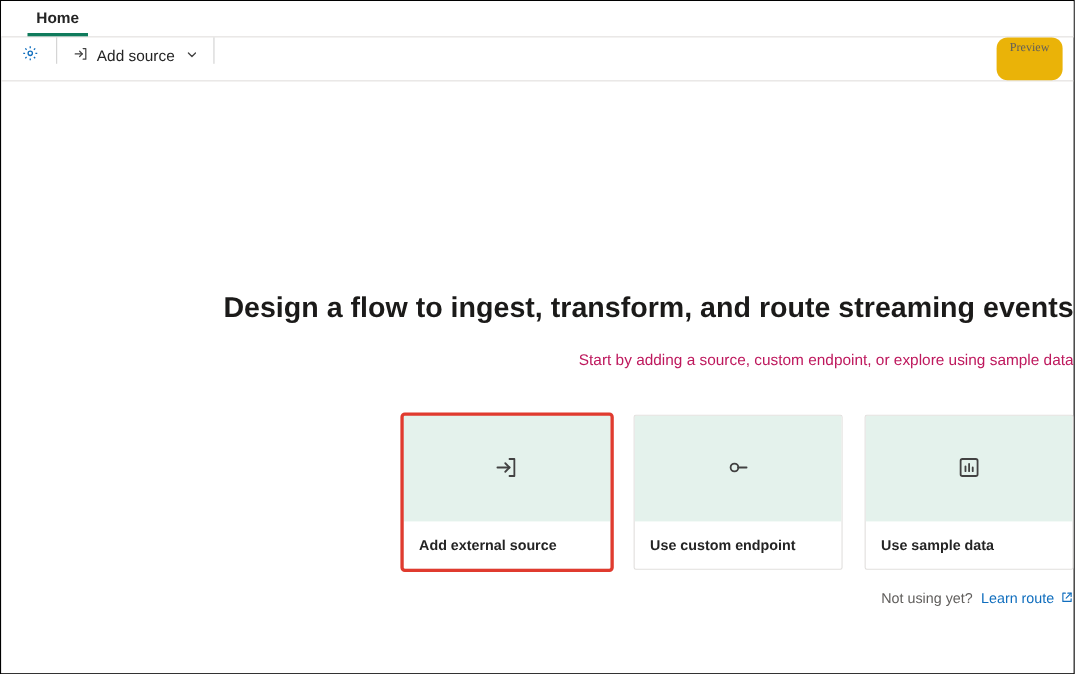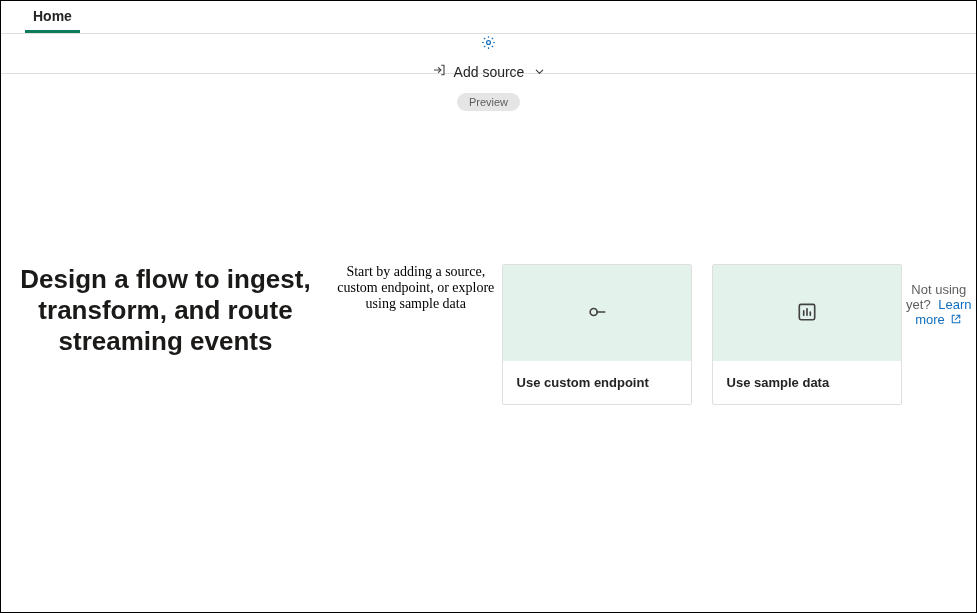--- a/index.html
+++ b/index.html
@@ -25,26 +25,24 @@
       color: #242424;
       cursor: pointer;
       border-bottom: 3px solid transparent;
     }
     .tab.active {
       font-weight: 600;
       border-bottom-color: #0f7b5c;
     }
     .toolbar {
       display: flex;
-      align-items: center;
       height: 40px;
       padding: 0 10px;
       border-bottom: 1px solid #e1dfdd;
       gap: 4px;
-      flex-direction: column;
     }
     .toolbar-btn {
       display: flex;
       align-items: center;
       justify-content: center;
       height: 32px;
       min-width: 32px;
       padding: 0 6px;
       background: transparent;
       border: none;
@@ -61,43 +59,44 @@
     .add-source-btn {
       gap: 6px;
       font-size: 14px;
       color: #242424;
     }
     .chevron-down {
       margin-left: 4px;
     }
     .toolbar-spacer { flex: 1; }
     .preview-pill {
-      background: #e5e5e5;
+      background: #eab308;
       color: #605e5c;
       font-size: 11px;
       padding: 3px 12px;
       border-radius: 10px;
+      font-family: Liberation Serif, serif;
     }
     .hero {
       display: flex;
-      align-items: flex-start;
+      flex-direction: column;
+      align-items: flex-end;
       padding-top: 190px;
       text-align: center;
     }
     .hero h1 {
       font-size: 26px;
       font-weight: 600;
       margin-bottom: 24px;
       color: #1b1a19;
     }
     .hero .subtitle {
       font-size: 14px;
-      color: #000000;
+      color: #be185d;
       margin-bottom: 42px;
-      font-family: Liberation Serif, serif;
     }
     .cards {
       display: flex;
       gap: 20px;
     }
     .card {
       width: 190px;
       border: 1px solid #e1dfdd;
       border-radius: 2px;
       overflow: hidden;
@@ -173,20 +172,32 @@
   <div class="toolbar-sep"></div>
   <div class="toolbar-spacer"></div>
   <div class="preview-pill">Preview</div>
 </div>
 
 <div class="hero">
   <h1>Design a flow to ingest, transform, and route streaming events</h1>
   <div class="subtitle">Start by adding a source, custom endpoint, or explore using sample data</div>
 
   <div class="cards">
+    <div class="card highlighted">
+      <div class="card-icon-zone">
+        <span>
+          <svg width="22" height="22" viewBox="0 0 20 20" fill="none" stroke="#424242" stroke-width="1.5" stroke-linecap="round" stroke-linejoin="round">
+            <path d="M12 3h4v14h-4"></path>
+            <path d="M2 10h10"></path>
+            <path d="M8.5 6.5L12 10l-3.5 3.5"></path>
+          </svg>
+        </span>
+      </div>
+      <div class="card-label">Add external source</div>
+    </div>
 
     <div class="card">
       <div class="card-icon-zone">
         <span>
           <svg width="22" height="22" viewBox="0 0 20 20" fill="none" stroke="#424242" stroke-width="1.5" stroke-linecap="round">
             <circle cx="7" cy="10" r="3.2"></circle>
             <path d="M10 10h7"></path>
           </svg>
         </span>
       </div>
@@ -202,21 +213,21 @@
           </svg>
         </span>
       </div>
       <div class="card-label">Use sample data</div>
     </div>
   </div>
 
   <div class="footer-line">
     <span>Not using yet?</span>
     <a href="#">
-      <span>Learn more</span>
+      <span>Learn route</span>
       <span class="ext-icon">
         <svg width="12" height="12" viewBox="0 0 16 16" fill="none" stroke="#106ebe" stroke-width="1.4" stroke-linecap="round" stroke-linejoin="round">
           <path d="M6 3H3v10h10v-3"></path>
           <path d="M9 3h4v4"></path>
           <path d="M13 3L7 9"></path>
         </svg>
       </span>
     </a>
   </div>
 </div>

